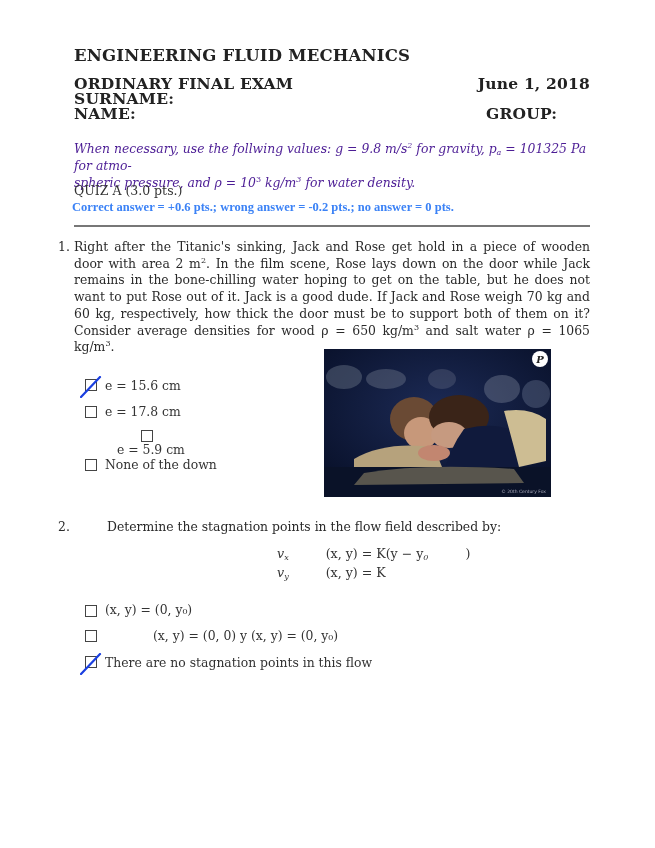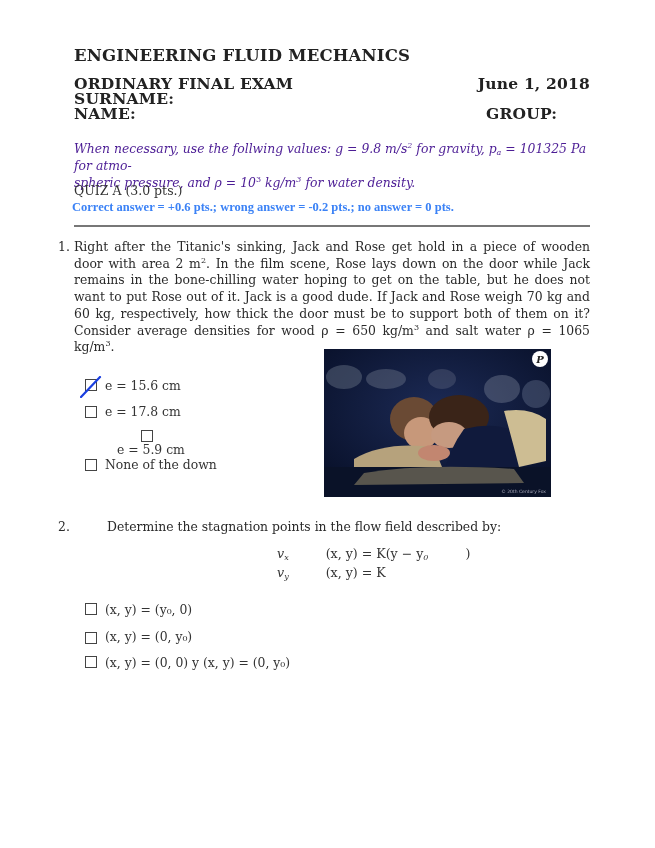--- a/index.html
+++ b/index.html
@@ -114,25 +114,29 @@
 <div class="abs q" style="left:72px; top:519px;margin-left:35px;">Determine the stagnation points in the flow field described by:</div>
 
 <div class="abs eq" style="left:277px; top:546px;">
   <span>v</span><sub>x</sub><span class="n">(x, y) = K(y − y</span><sub>0</sub><span class="n">)</span>
 </div>
 <div class="abs eq" style="left:277px; top:565px;">
   <span>v</span><sub>y</sub><span class="n">(x, y) = K</span>
 </div>
 
 <div class="abs" style="left:85px; top:601px;">
-  <div class="opt" style="margin-bottom:10.5px;">
-    <span class="box"></span>
-    <span>(x, y) = (y₀, 0)</span>
-  </div>
   <div class="opt" style="margin-bottom:10.5px;align-items:flex-end;">
     <span class="box"></span>
     <span>(x, y) = (0, y₀)</span>
   </div>
-  <div class="opt" style="margin-bottom:10.5px;">
+  <div class="opt" style="margin-bottom:10.5px;gap:48px;">
     <span class="box"></span>
     <span>(x, y) = (0, 0) y (x, y) = (0, y₀)</span>
+  </div>
+  <div class="opt">
+    <span class="box">
+      <svg class="mark" viewBox="0 0 22 22">
+          <line x1="1" y1="21" x2="20" y2="1" stroke="#1a3fe0" stroke-width="2.2" stroke-linecap="round"></line>
+        </svg>
+    </span>
+    <span>There are no stagnation points in this flow</span>
   </div>
 </div>
 
 </body></html>

